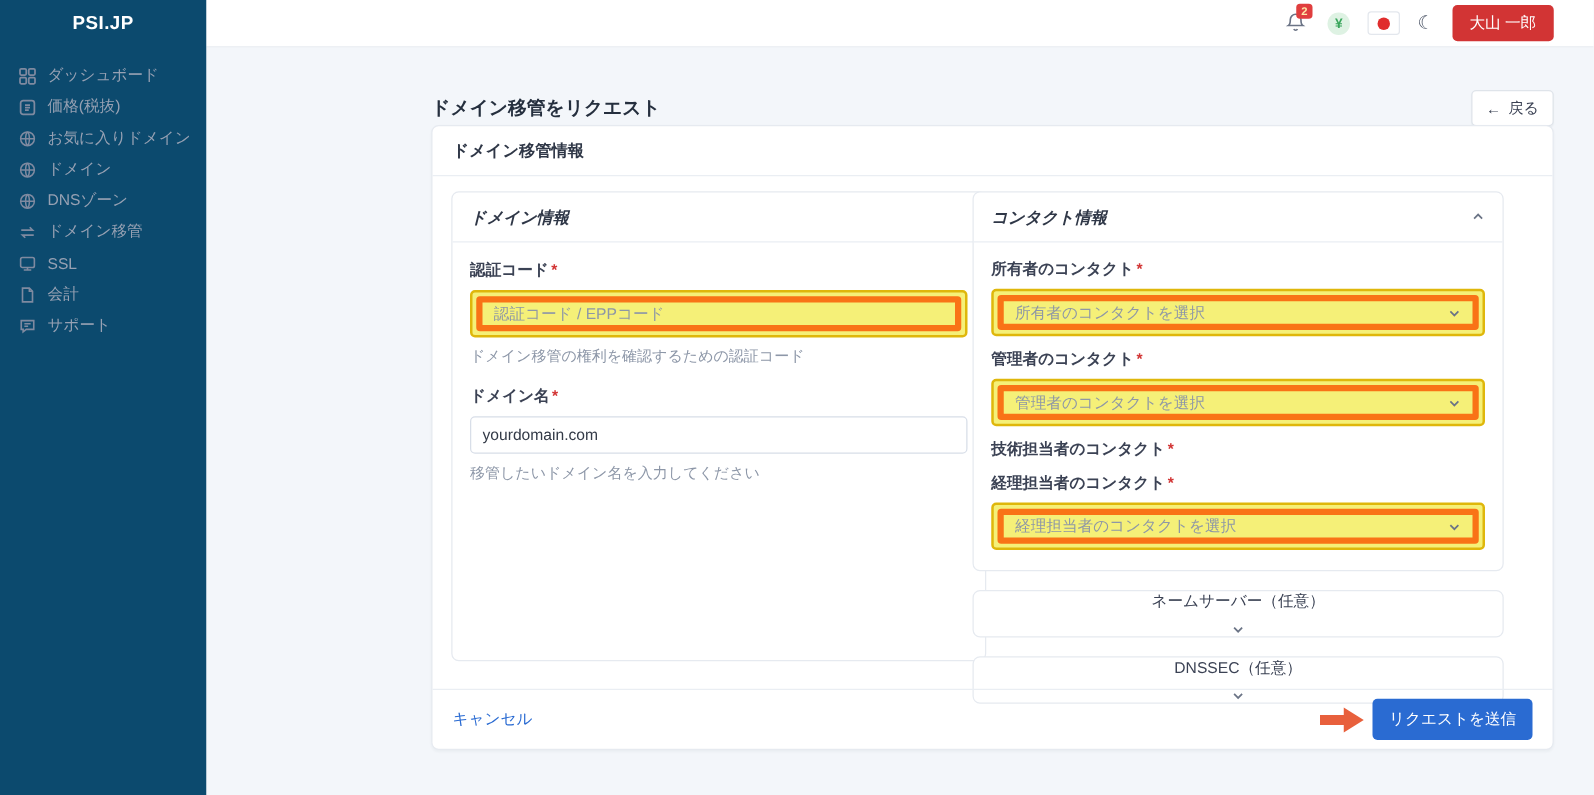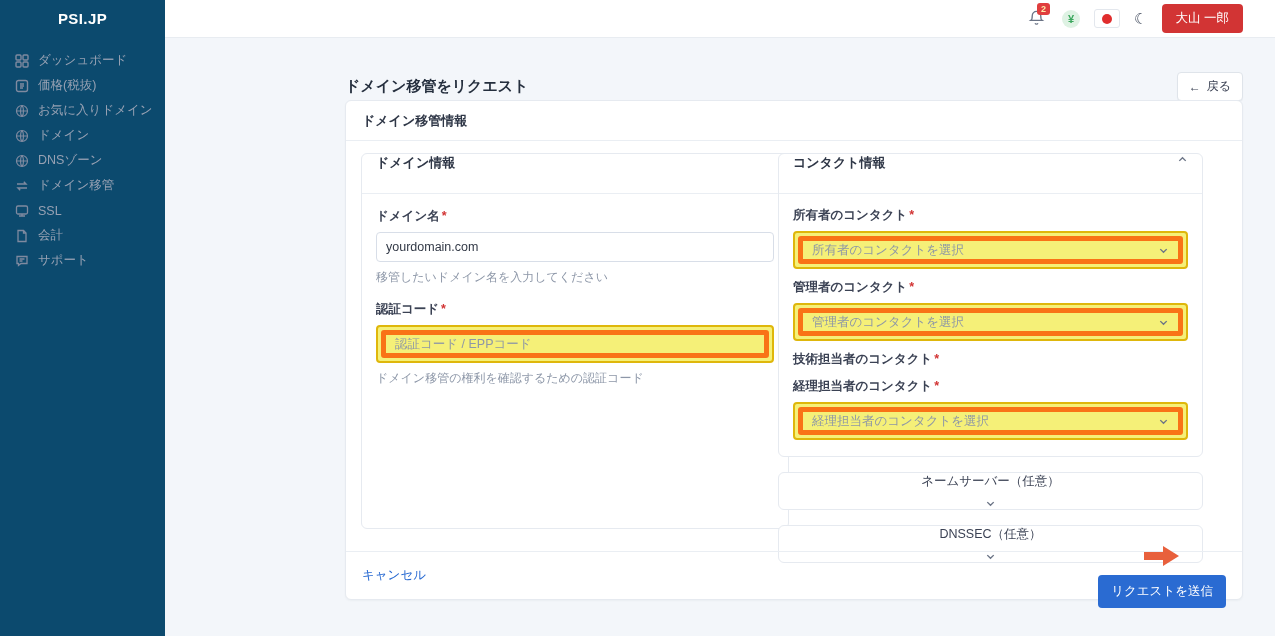--- a/index.html
+++ b/index.html
@@ -30,21 +30,21 @@
   .main { position:absolute; left:165px; top:38px; right:0; bottom:0; background:#f3f6fa; }
   .title-row { position:absolute; left:180px; top:34px; width:898px; display:flex; align-items:center; justify-content:space-between; }
   .page-title { font-size:15px; font-weight:bold; color:#252f3e; }
   .back-btn { background:#ffffff; border:1px solid #dfe4ea; border-radius:4px; padding:5px 11px; font-size:12px; color:#3b4254; cursor:pointer; display:flex; align-items:center; gap:6px; box-shadow:0 1px 1px rgba(30,40,60,.04); font-family:inherit; }
 
   .big-card { position:absolute; left:180px; top:62px; width:898px; height:500px; background:#ffffff; border:1px solid #e6eaf0; border-radius:6px; box-shadow:0 1px 2px rgba(30,40,60,.04); }
   .big-card-header { height:40px; line-height:40px; padding:0 16px; border-bottom:1px solid #eaeef3; font-size:13px; font-weight:bold; color:#2f3747; }
   .big-card-body { position:relative; height:411px; }
 
   .panel { background:#ffffff; border:1px solid #e6eaf0; border-radius:6px; }
-  .panel-header { height:40px; padding:0 14px; border-bottom:1px solid #eaeef3; font-size:13px; font-weight:bold; color:#2f3747; display:flex; align-items:flex-start; justify-content:space-between; }
+  .panel-header { height:40px; padding:0 14px; border-bottom:1px solid #eaeef3; font-size:13px; font-weight:bold; color:#2f3747; display:flex; align-items:center; justify-content:space-between;font-style:italic; }
   .left-panel { position:absolute; left:15px; top:12px; width:428px; height:376px; }
   .left-panel .panel-body { padding:14px; }
 
   .fld-label { font-size:12.5px; color:#3b4254; font-weight:bold; margin-bottom:7px; }
   .req { color:#d23434; margin-left:2px; }
   .text-input { width:100%; height:30px; border:1px solid #d8dee8; border-radius:4px; padding:0 9px; font-size:12.5px; color:#333a47; background:#ffffff; font-family:inherit; }
   .text-input::placeholder { color:#98a1b0; }
   .help { font-size:12px; color:#8d97a8; margin-top:7px; }
   .fld-group { margin-bottom:15px; }
 
@@ -56,21 +56,21 @@
 
   .right-col { position:absolute; left:432px; top:12px; width:425px; }
   .contact-panel .panel-body { padding:13px 14px 6px; }
   .sel-group { margin-bottom:10px; }
   .chev { display:flex; align-items:center; color:#6b7486; }
 
   .collapsed-row { height:38px; margin-top:15px; padding:0 14px; display:flex; align-items:center; justify-content:space-between; font-size:12.5px; color:#3b4254; cursor:pointer;flex-direction:column; }
 
   .card-footer { position:absolute; left:0; right:0; bottom:0; height:48px; border-top:1px solid #eaeef3; display:flex; align-items:center; justify-content:space-between; padding:0 16px; }
   .cancel-link { color:#2a6bd2; font-size:12.5px; text-decoration:none; cursor:pointer; }
-  .footer-right { display:flex; align-items:center; gap:6px;flex-direction:column; }
+  .footer-right { display:flex; align-items:center; gap:6px; }
   .submit-btn { background:#2a6bd2; color:#ffffff; border:none; border-radius:4px; font-size:12.5px; padding:8px 13px; cursor:pointer; font-family:inherit; }
 </style>
 </head>
 <body>
 
 <div class="sidebar">
   <div class="logo">PSI.JP</div>
   <div class="nav">
 
     <div class="nav-item">
@@ -210,36 +210,36 @@
     <div class="big-card-body">
 
       <div class="panel left-panel">
         <div class="panel-header">
           <span>ドメイン情報</span>
         </div>
         <div class="panel-body">
 
           <div class="fld-group">
             <div class="fld-label">
-              <span>ドメイン名</span><span class="req">*</span>
-            </div>
-            <input class="text-input" type="text" value="yourdomain.com" style="">
-            <div class="help">移管したいドメイン名を入力してください</div>
-          </div>
-
-          <div class="fld-group">
-            <div class="fld-label">
               <span>認証コード</span><span class="req">*</span>
             </div>
             <div class="hl">
               <div class="inner">
                 <input type="text" placeholder="認証コード / EPPコード" style="">
               </div>
             </div>
             <div class="help">ドメイン移管の権利を確認するための認証コード</div>
+          </div>
+
+          <div class="fld-group">
+            <div class="fld-label">
+              <span>ドメイン名</span><span class="req">*</span>
+            </div>
+            <input class="text-input" type="text" value="yourdomain.com" style="">
+            <div class="help">移管したいドメイン名を入力してください</div>
           </div>
 
         </div>
       </div>
 
       <div class="right-col">
 
         <div class="panel contact-panel">
           <div class="panel-header">
             <span>コンタクト情報</span>

